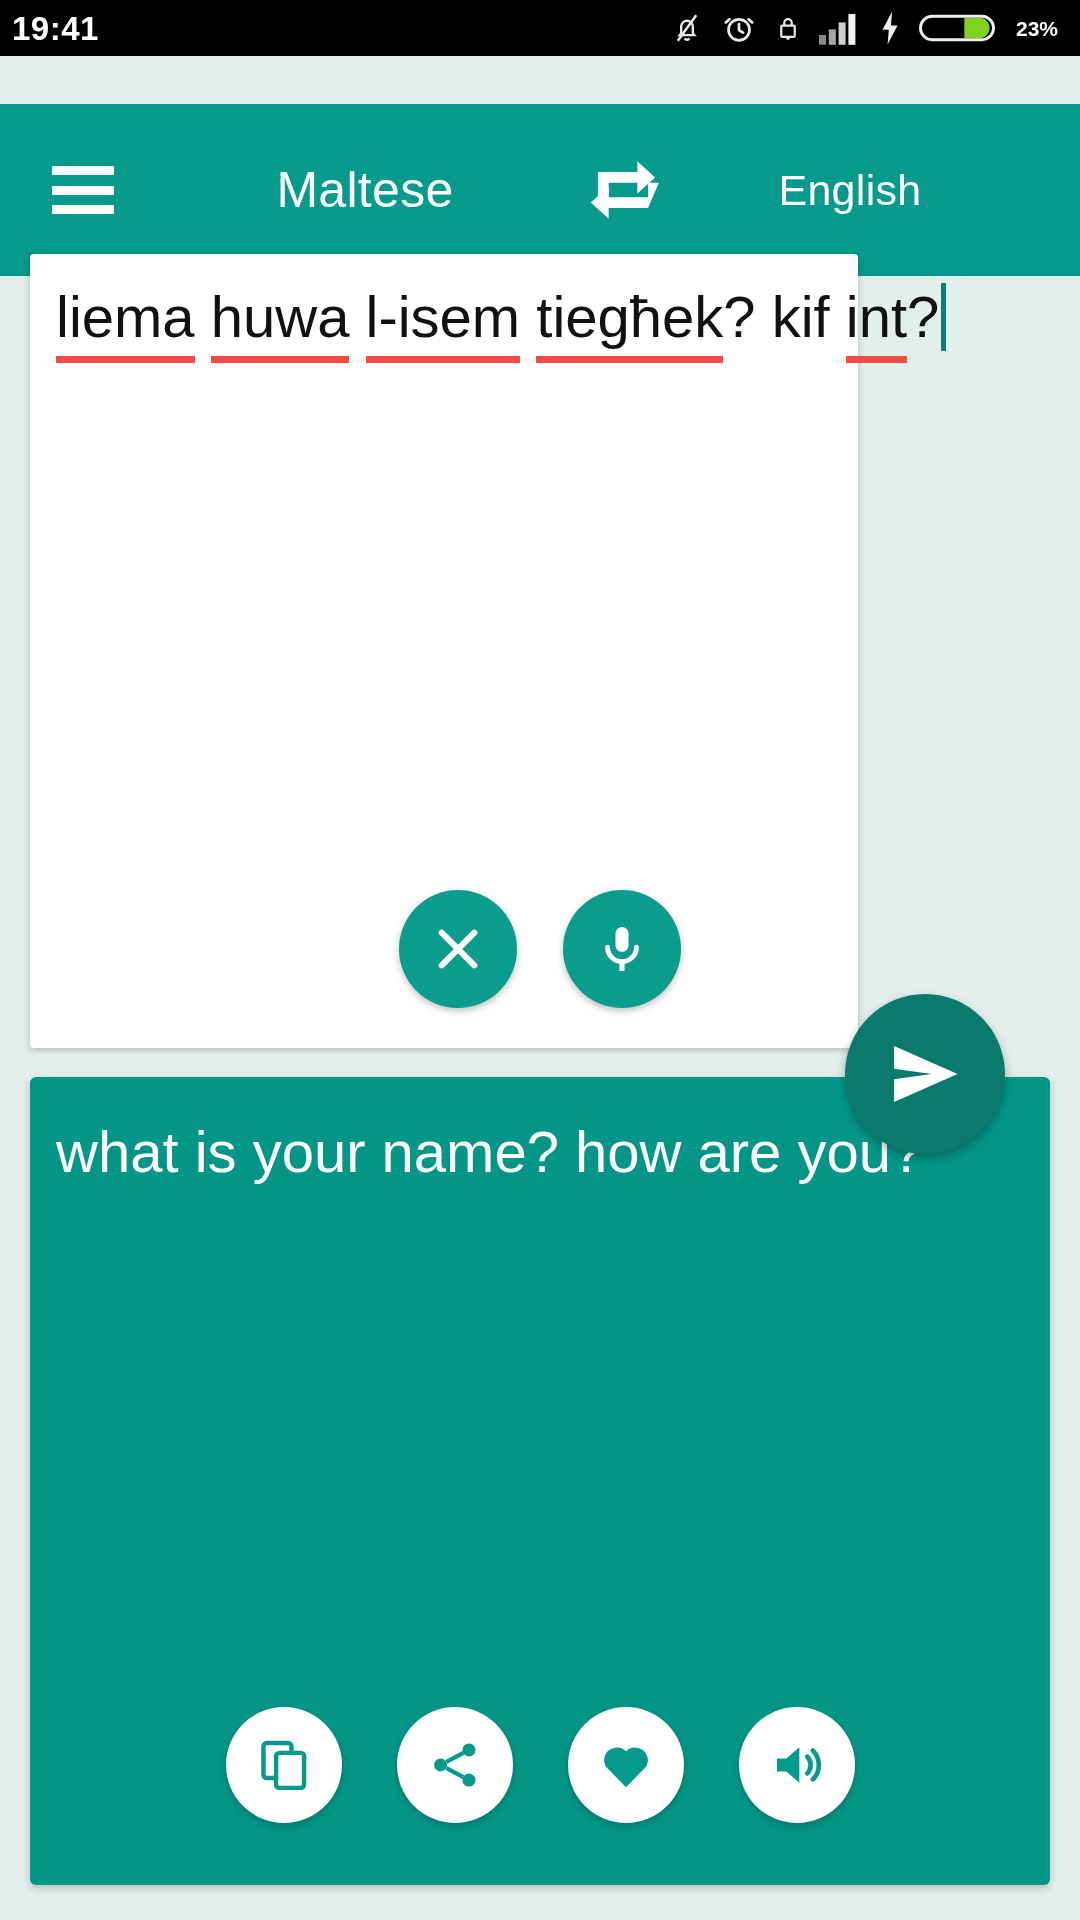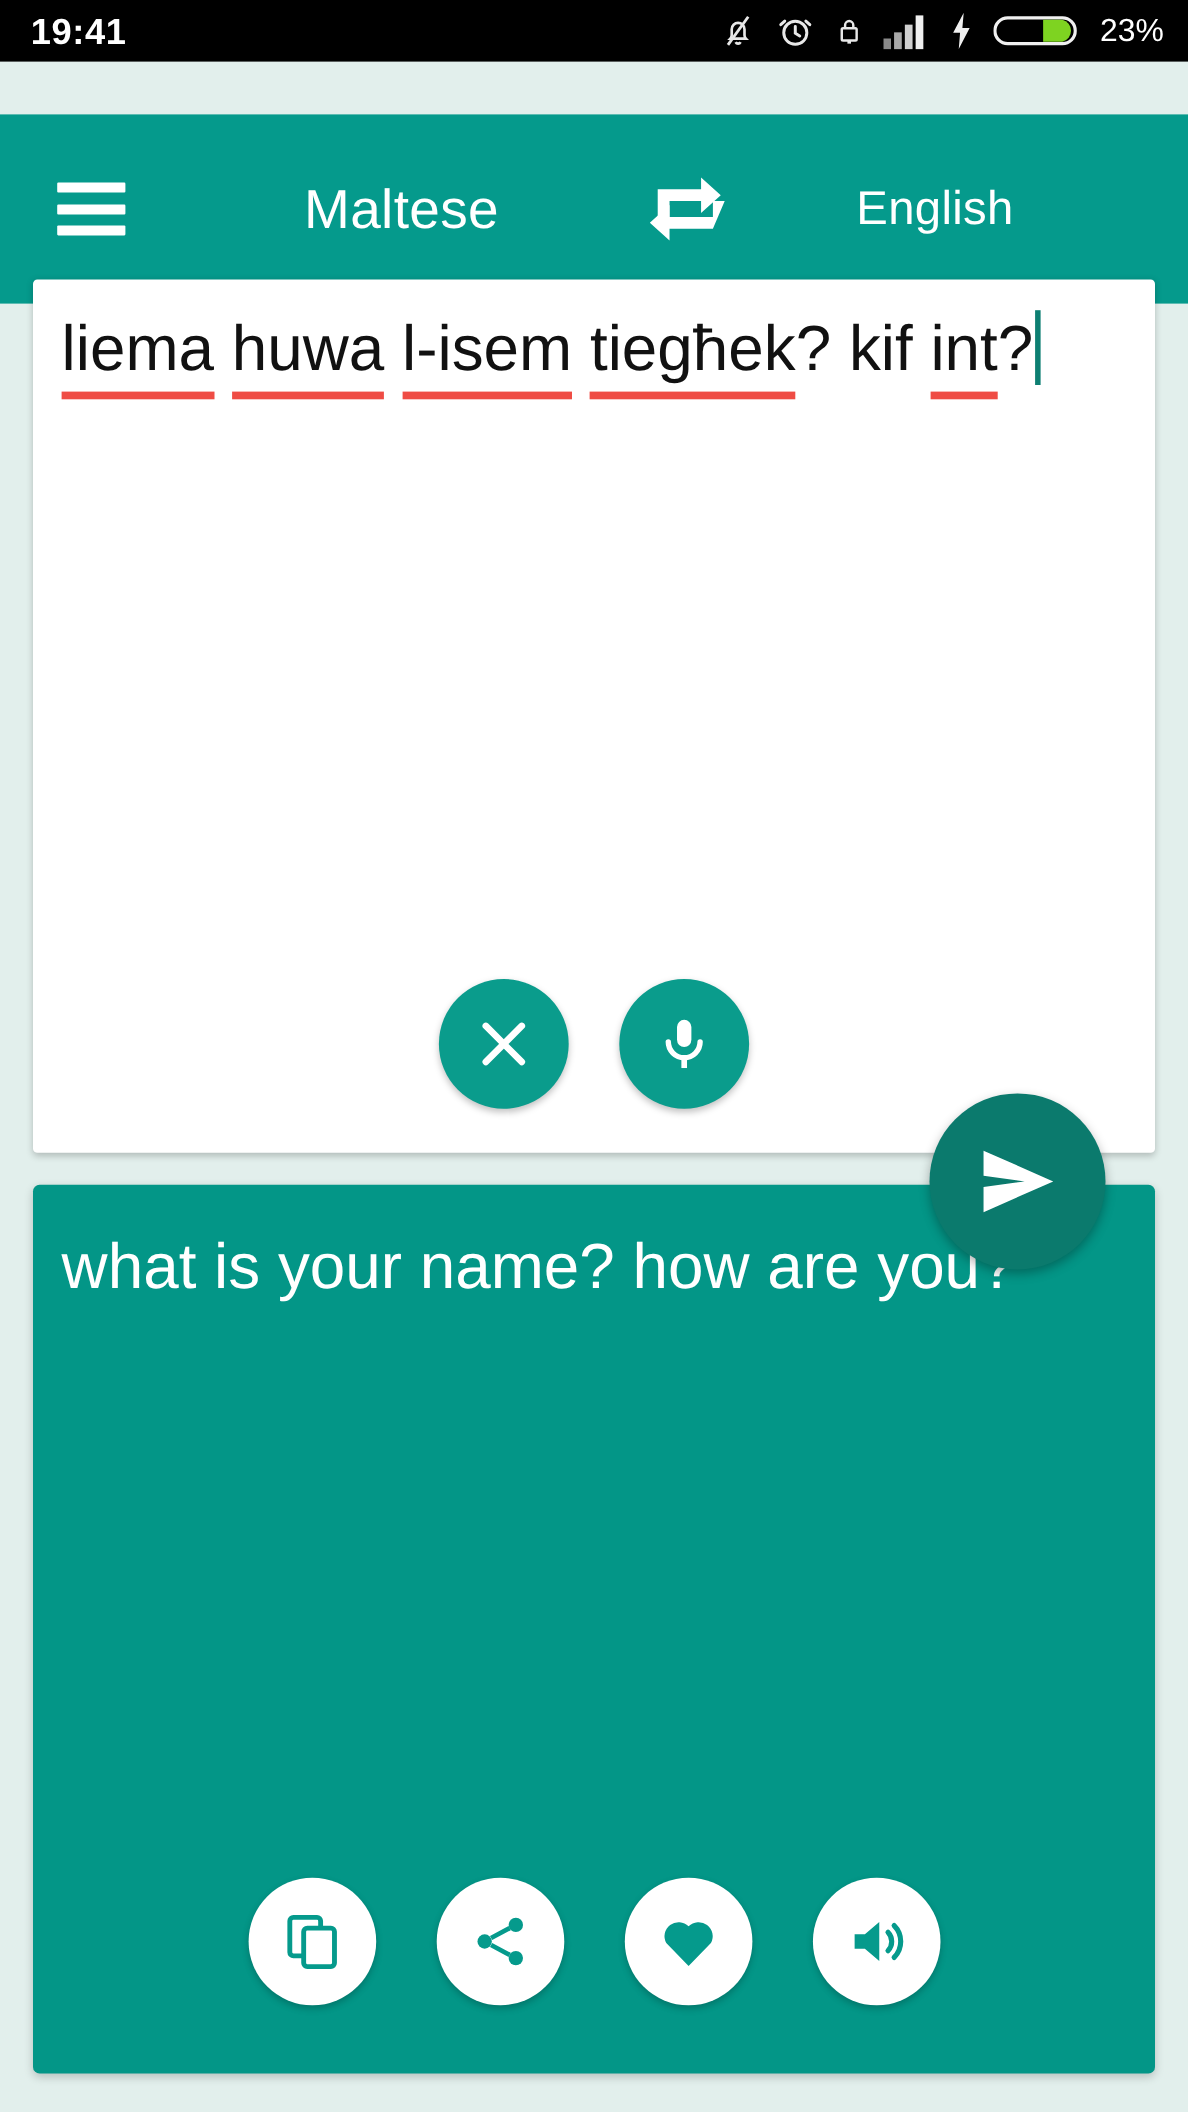--- a/index.html
+++ b/index.html
@@ -9,26 +9,26 @@
     font-family:"Liberation Sans", sans-serif;
     overflow:hidden;
   }
   #phone { position:relative; width:1080px; height:1920px; background:#e2efec; }
 
   
   .statusbar{
     position:absolute; top:0; left:0; width:1080px; height:56px;
     background:#000; color:#fff;
     display:flex; align-items:center; justify-content:space-between;
-    padding:0 22px 0 28px;
+    padding:0 22px 0 12px;
   }
   .sb-clock{ font-size:33px; font-weight:bold; letter-spacing:.5px; line-height:1; }
   .sb-right{ display:flex; align-items:center; gap:17px; }
   .sb-icon{ display:block; }
-  .sb-batt-text{ font-size:29px; font-weight:normal; margin-left:4px; line-height:1; }
+  .sb-batt-text{ font-size:21px; font-weight:bold; margin-left:4px; line-height:1; }
 
   
   .appbar{
     position:absolute; top:56px; left:0; width:1080px; height:172px;
     background:#059a8c;
     display:flex; align-items:center;margin-top:48px;
   }
   .menu-btn{ width:62px; height:48px; margin-left:52px; display:flex; flex-direction:column; justify-content:space-between; }
   .menu-btn span{ display:block; height:9px; background:#fff; border-radius:1px; }
   .lang-src{
@@ -39,21 +39,21 @@
     position:absolute; left:576px; width:94px; height:94px;
     display:flex; align-items:center; justify-content:center;
   }
   .lang-dst{
     position:absolute; right:50px; width:360px; text-align:center;
     color:#fff; font-size:43px; letter-spacing:.3px;
   }
 
   
   .card-input{
-    position:absolute; left:30px; top:254px; width:1020px; height:794px;
+    position:absolute; left:30px; top:254px; width:828px; height:794px;
     background:#fff; border-radius:4px;
     box-shadow:0 2px 7px rgba(0,0,0,.22);
     overflow:visible;
   }
   .input-text{
     position:absolute; left:26px; top:28px; right:16px;
     font-size:58px; color:#111; line-height:1.22;
     white-space:nowrap;
   }
   .input-text .misspell{

